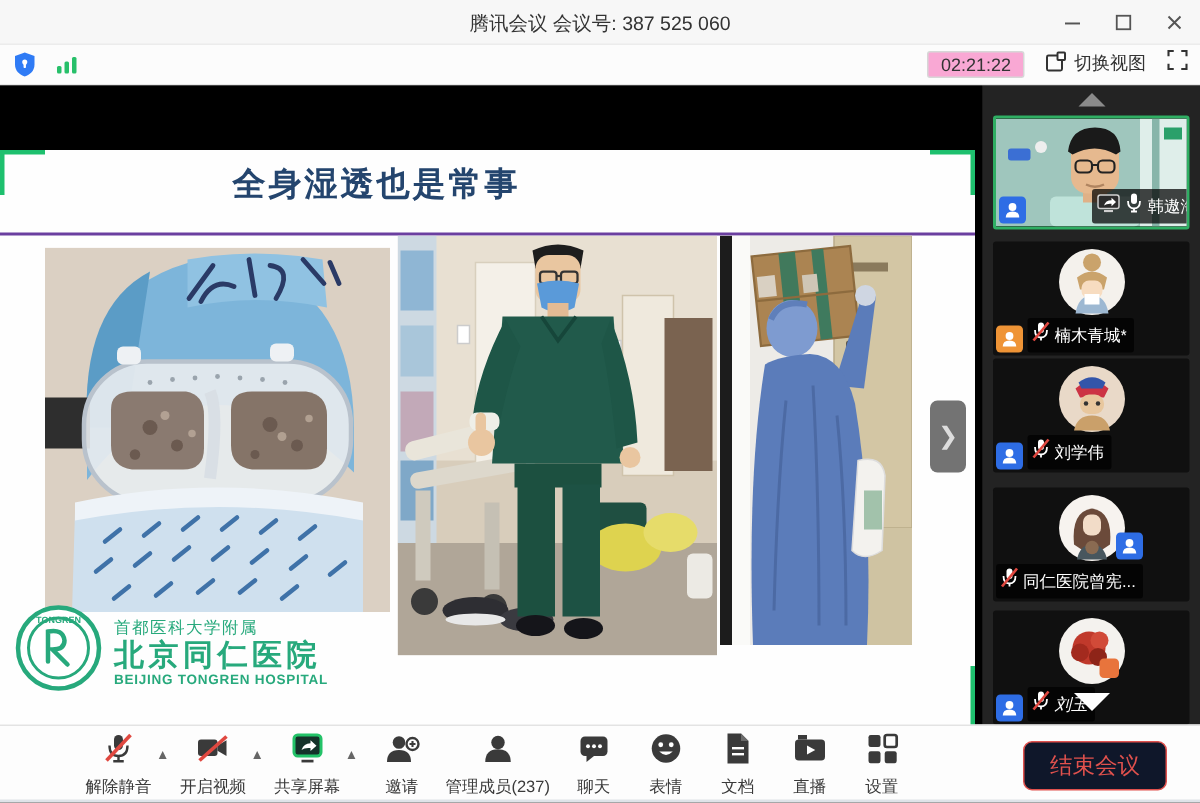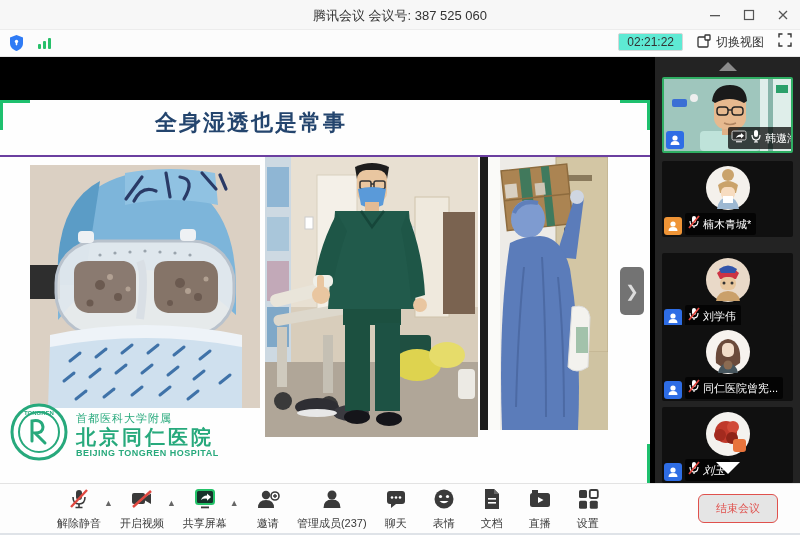--- a/index.html
+++ b/index.html
@@ -9,21 +9,21 @@
   
   .titlebar { position:absolute; top:0; left:0; width:800px; height:30px; background:#f7f7f7; border-bottom:1px solid #ececec; }
   .titlebar .title { position:absolute; top:7px; left:0; width:100%; text-align:center; font-size:13px; color:#333; }
   .win-controls { position:absolute; right:0; top:0; height:30px; display:flex; }
   .win-btn { width:34px; height:30px; display:flex; align-items:center; justify-content:center; color:#555; font-size:13px; cursor:default; }
 
   
   .statusbar { position:absolute; top:30px; left:0; width:800px; height:27px; background:#fcfcfc; border-bottom:1px solid #e7e7e7; }
   .status-left { position:absolute; left:8px; top:4px; display:flex; gap:12px; align-items:center; }
   .status-right { position:absolute; right:8px; top:3px; display:flex; gap:14px; align-items:center; }
-  .timer-box { border:1px solid #d7d7d7; border-radius:2px; padding:1px 8px; font-size:12px; color:#333; background:#5eead4; }
+  .timer-box { border:1px solid #d7d7d7; border-radius:2px; padding:1px 8px; font-size:12px; color:#333; background:#f9a8d4; }
   .switch-view { display:flex; align-items:center; gap:5px; font-size:12px; color:#333; }
 
   
   .main { position:absolute; top:57px; left:0; width:800px; height:426px; background:#1f1f1f; }
   .stage { position:absolute; left:0; top:0; width:655px; height:426px; background:#000; }
   .slide { position:absolute; left:0; top:43px; width:650px; height:424px; background:#fefefe; }
   .slide-title { position:absolute; left:155px; top:8px; font-family:"Liberation Serif", serif; font-size:22px; font-weight:600; color:#24456e; letter-spacing:2px; }
   .purple-line { position:absolute; left:0; top:55px; width:650px; height:2px; background:#6b3fa0; }
   .photo { position:absolute; overflow:hidden; }
   .photo-left  { left:30px;  top:65px; width:230px; height:243px; }
@@ -58,21 +58,21 @@
   .p-name { color:#fff; font-size:11px; white-space:nowrap; max-width:86px; overflow:hidden; }
   .avatar-wrap { position:absolute; left:0; top:4px; width:131px; display:flex; justify-content:center; }
   .scroll-down { position:absolute; left:55px; top:405px; width:36px; height:18px; display:flex; justify-content:center; }
   .tri-down { width:0; height:0; border-left:12px solid transparent; border-right:12px solid transparent; border-top:12px solid #fff; }
 
   
   .toolbar { position:absolute; top:483px; left:0; width:800px; height:52px; background:#fdfdfd; border-top:1px solid #e3e3e3; display:flex; align-items:center; padding-left:56px; }
   .tb-item { display:flex; flex-direction:column; align-items:center; gap:2px; min-width:46px; margin-right:2px; }
   .tb-item .lbl { font-size:11px; color:#3a3a3a; white-space:nowrap; }
   .tb-arrow { font-size:9px; color:#666; margin:0 6px 14px 0; }
-  .end-btn { position:absolute; right:22px; top:10px; padding:6px 17px; border:1px solid #e0514d; border-radius:6px; color:#e0514d; background:#e5e5e5; font-size:11px; }
+  .end-btn { position:absolute; right:22px; top:10px; padding:6px 17px; border:1px solid #e0514d; border-radius:6px; color:#e0514d; background:#0f172a; font-size:15px; }
   .bottom-edge { position:absolute; top:533px; left:0; width:800px; height:2px; background:#dfe3e8; }
 </style>
 </head>
 <body>
 
 <div class="window">
 
   <div class="titlebar">
     <div class="title">腾讯会议 会议号: 387 525 060</div>
     <div class="win-controls">
@@ -393,21 +393,21 @@
                   <path d="M2 6 q0 5 4 5 q4 0 4-5" fill="none" stroke="#fff" stroke-width="1.2"></path>
                   <path d="M6 11 v2" stroke="#fff" stroke-width="1.2"></path>
                   <path d="M1 13 L11 1" stroke="#e04840" stroke-width="1.8"></path>
                 </svg>
             </span>
             <span class="p-name">楠木青城*</span>
           </span>
         </div>
       </div>
 
-      <div class="tile" style="top:196px;padding-left:20px;">
+      <div class="tile" style="top:182px;padding-left:20px;">
         <div class="avatar-wrap">
           <svg width="46" height="46" viewBox="0 0 46 46">
               <circle cx="23" cy="23" r="22" fill="#e9d9c8"></circle>
               <path d="M12,16 q11,-10 22,0 l-3,6 -16,0 Z" fill="#cc3344"></path>
               <path d="M14,12 q9,-7 18,0 l-2,4 -14,0 Z" fill="#3355aa"></path>
               <rect x="15" y="20" width="16" height="13" rx="6" fill="#e8c79e"></rect>
               <path d="M11,44 q2,-10 12,-10 q10,0 12,10 Z" fill="#caa06a"></path>
               <circle cx="19" cy="26" r="1.5" fill="#333"></circle>
               <circle cx="27" cy="26" r="1.5" fill="#333"></circle>
             </svg>
@@ -436,21 +436,21 @@
       <div class="tile" style="top:268px;">
         <div class="avatar-wrap">
           <svg width="46" height="46" viewBox="0 0 46 46">
               <circle cx="23" cy="23" r="22" fill="#f7f3ef"></circle>
               <path d="M11,34 q-2,-22 12,-24 q14,2 12,24 l-6,4 -12,0 Z" fill="#6b4a3a"></path>
               <rect x="17" y="14" width="12" height="14" rx="5" fill="#f2dcc8"></rect>
               <path d="M13,44 q2,-10 10,-10 q8,0 10,10 Z" fill="#47565e"></path>
               <circle cx="23" cy="36" r="4.5" fill="#8a6b52"></circle>
             </svg>
         </div>
-        <div class="tile-row" style="left:2px; bottom:2px;">
+        <div class="tile-row" style="left:2px; bottom:2px;flex-direction:column;">
           <span class="badge blue">
             <svg width="12" height="12" viewBox="0 0 12 12">
                 <circle cx="6" cy="4" r="2.6" fill="#fff"></circle>
                 <path d="M1.5 11 q0-4 4.5-4 q4.5 0 4.5 4 Z" fill="#fff"></path>
               </svg>
           </span>
           <span class="name-chip">
             <span>
               <svg width="12" height="14" viewBox="0 0 12 14">
                   <rect x="4" y="1" width="4" height="7" rx="2" fill="#fff"></rect>

